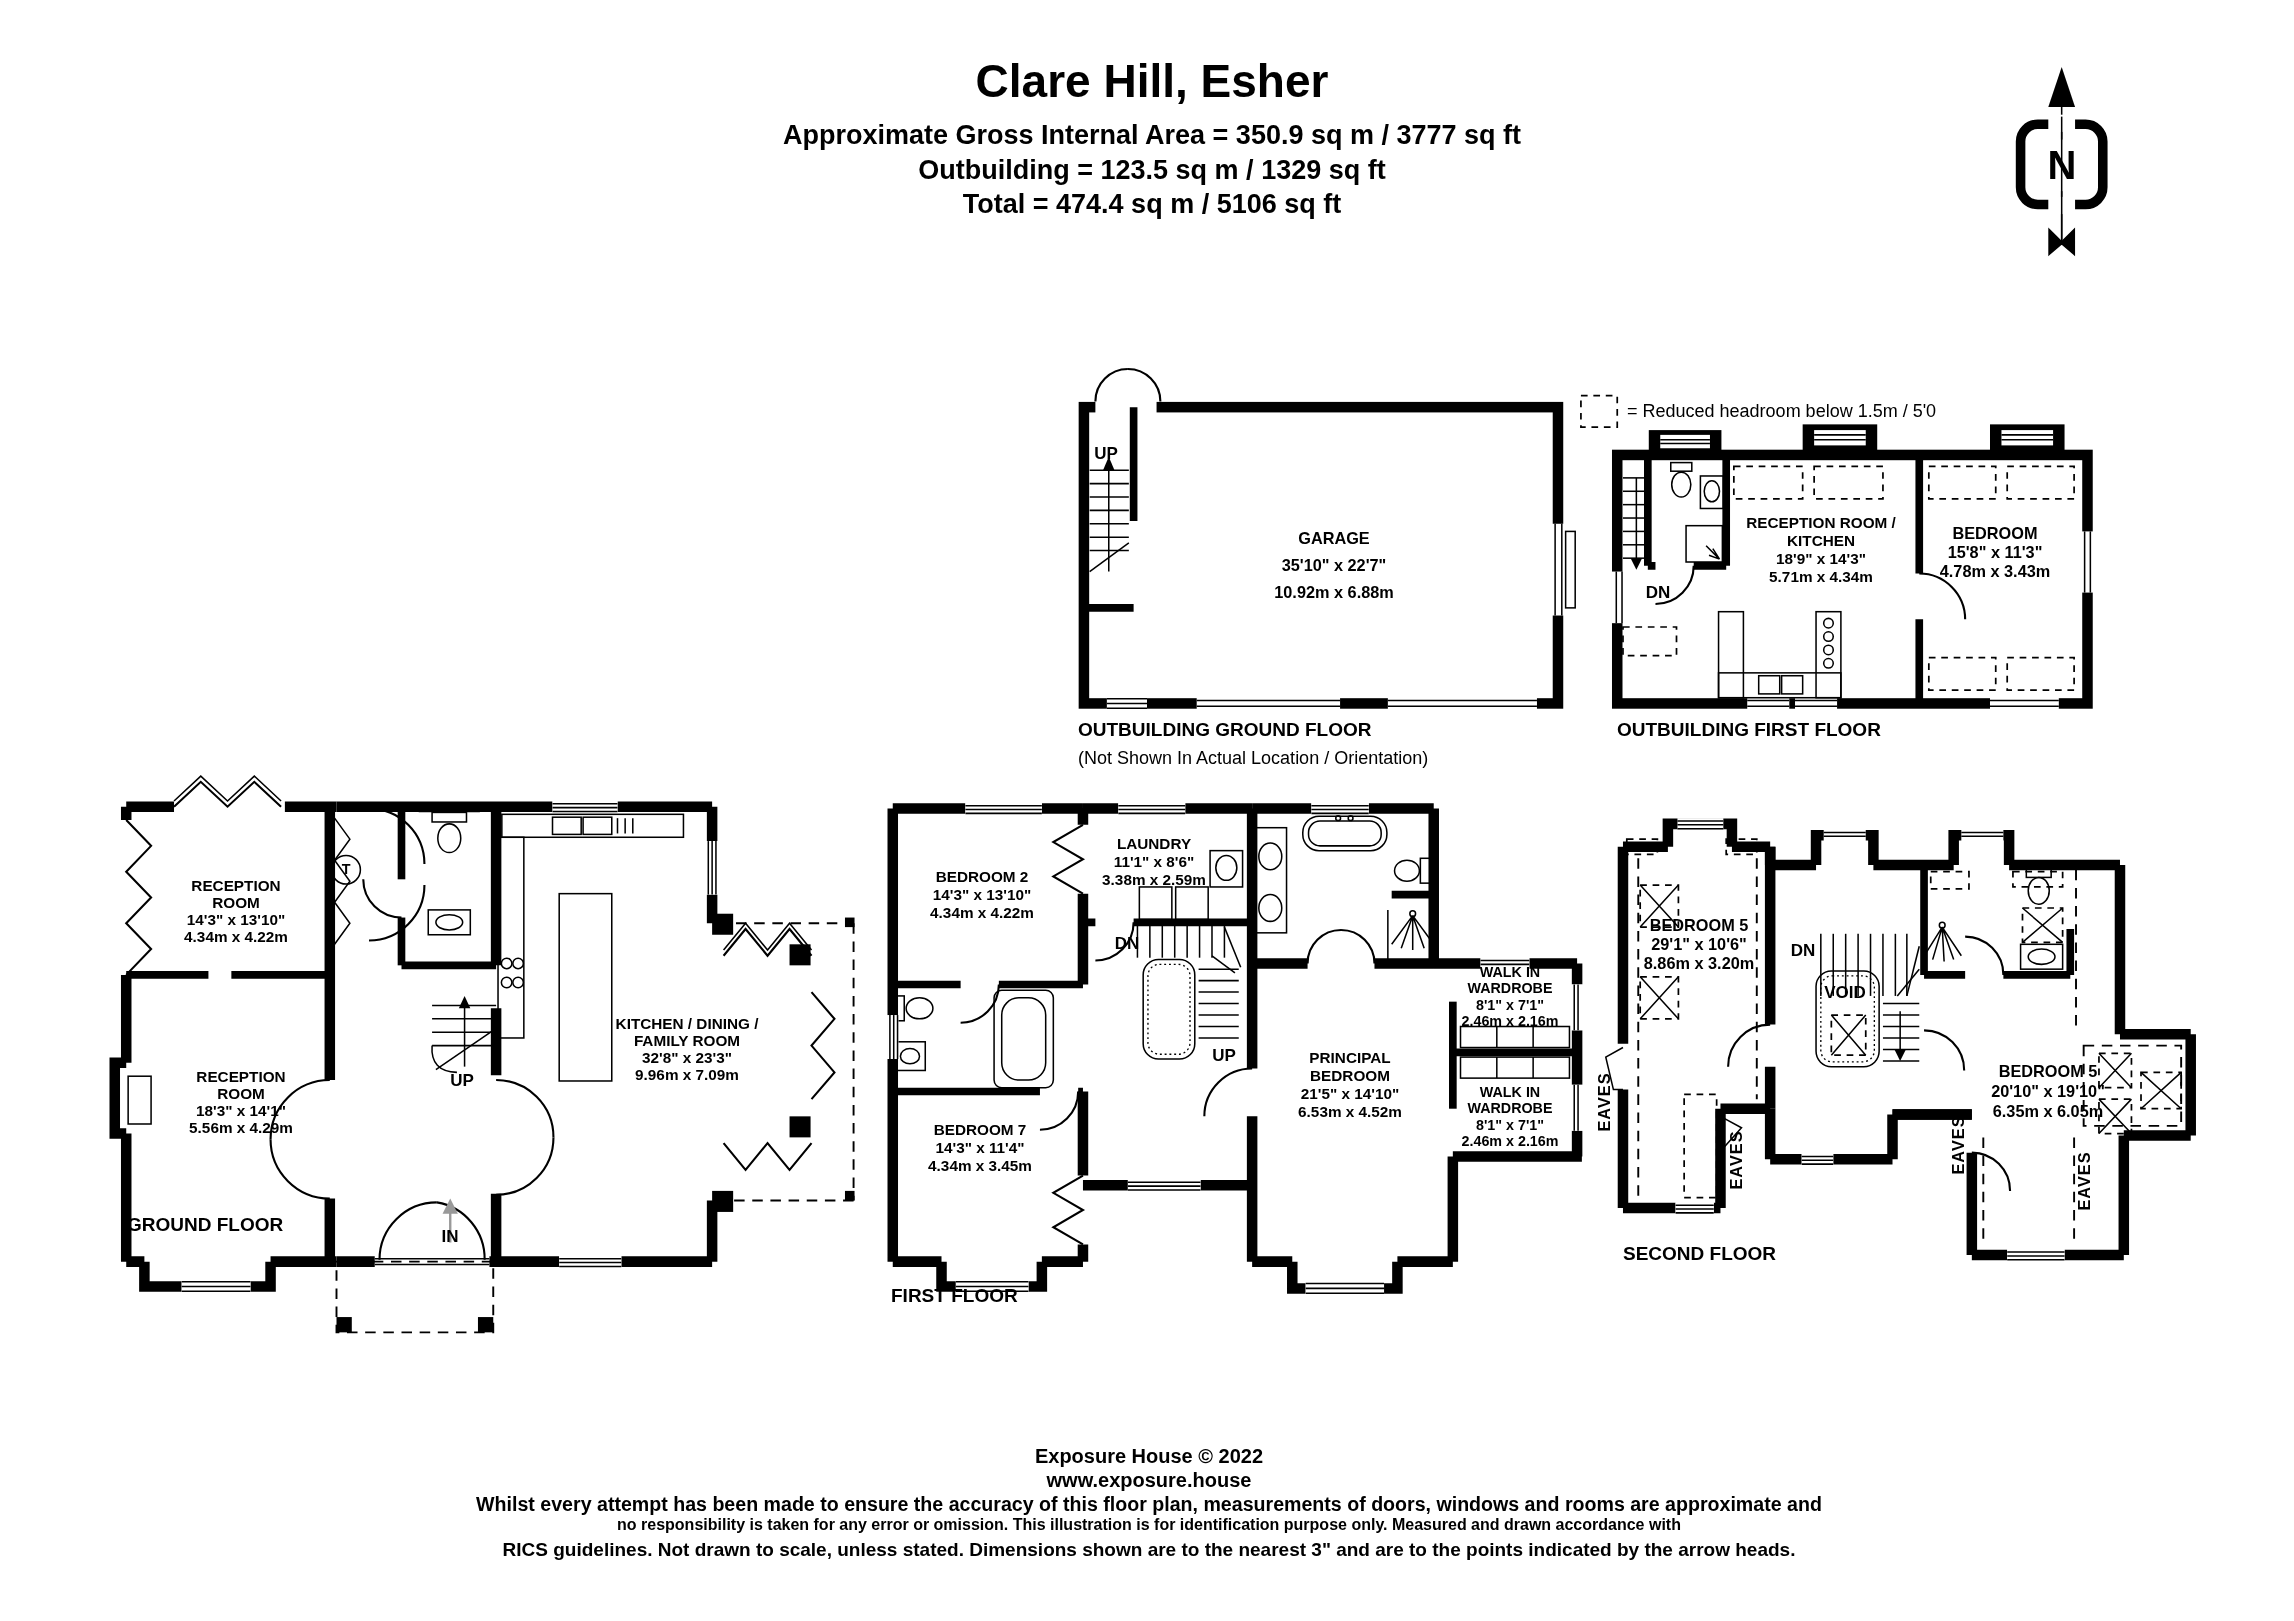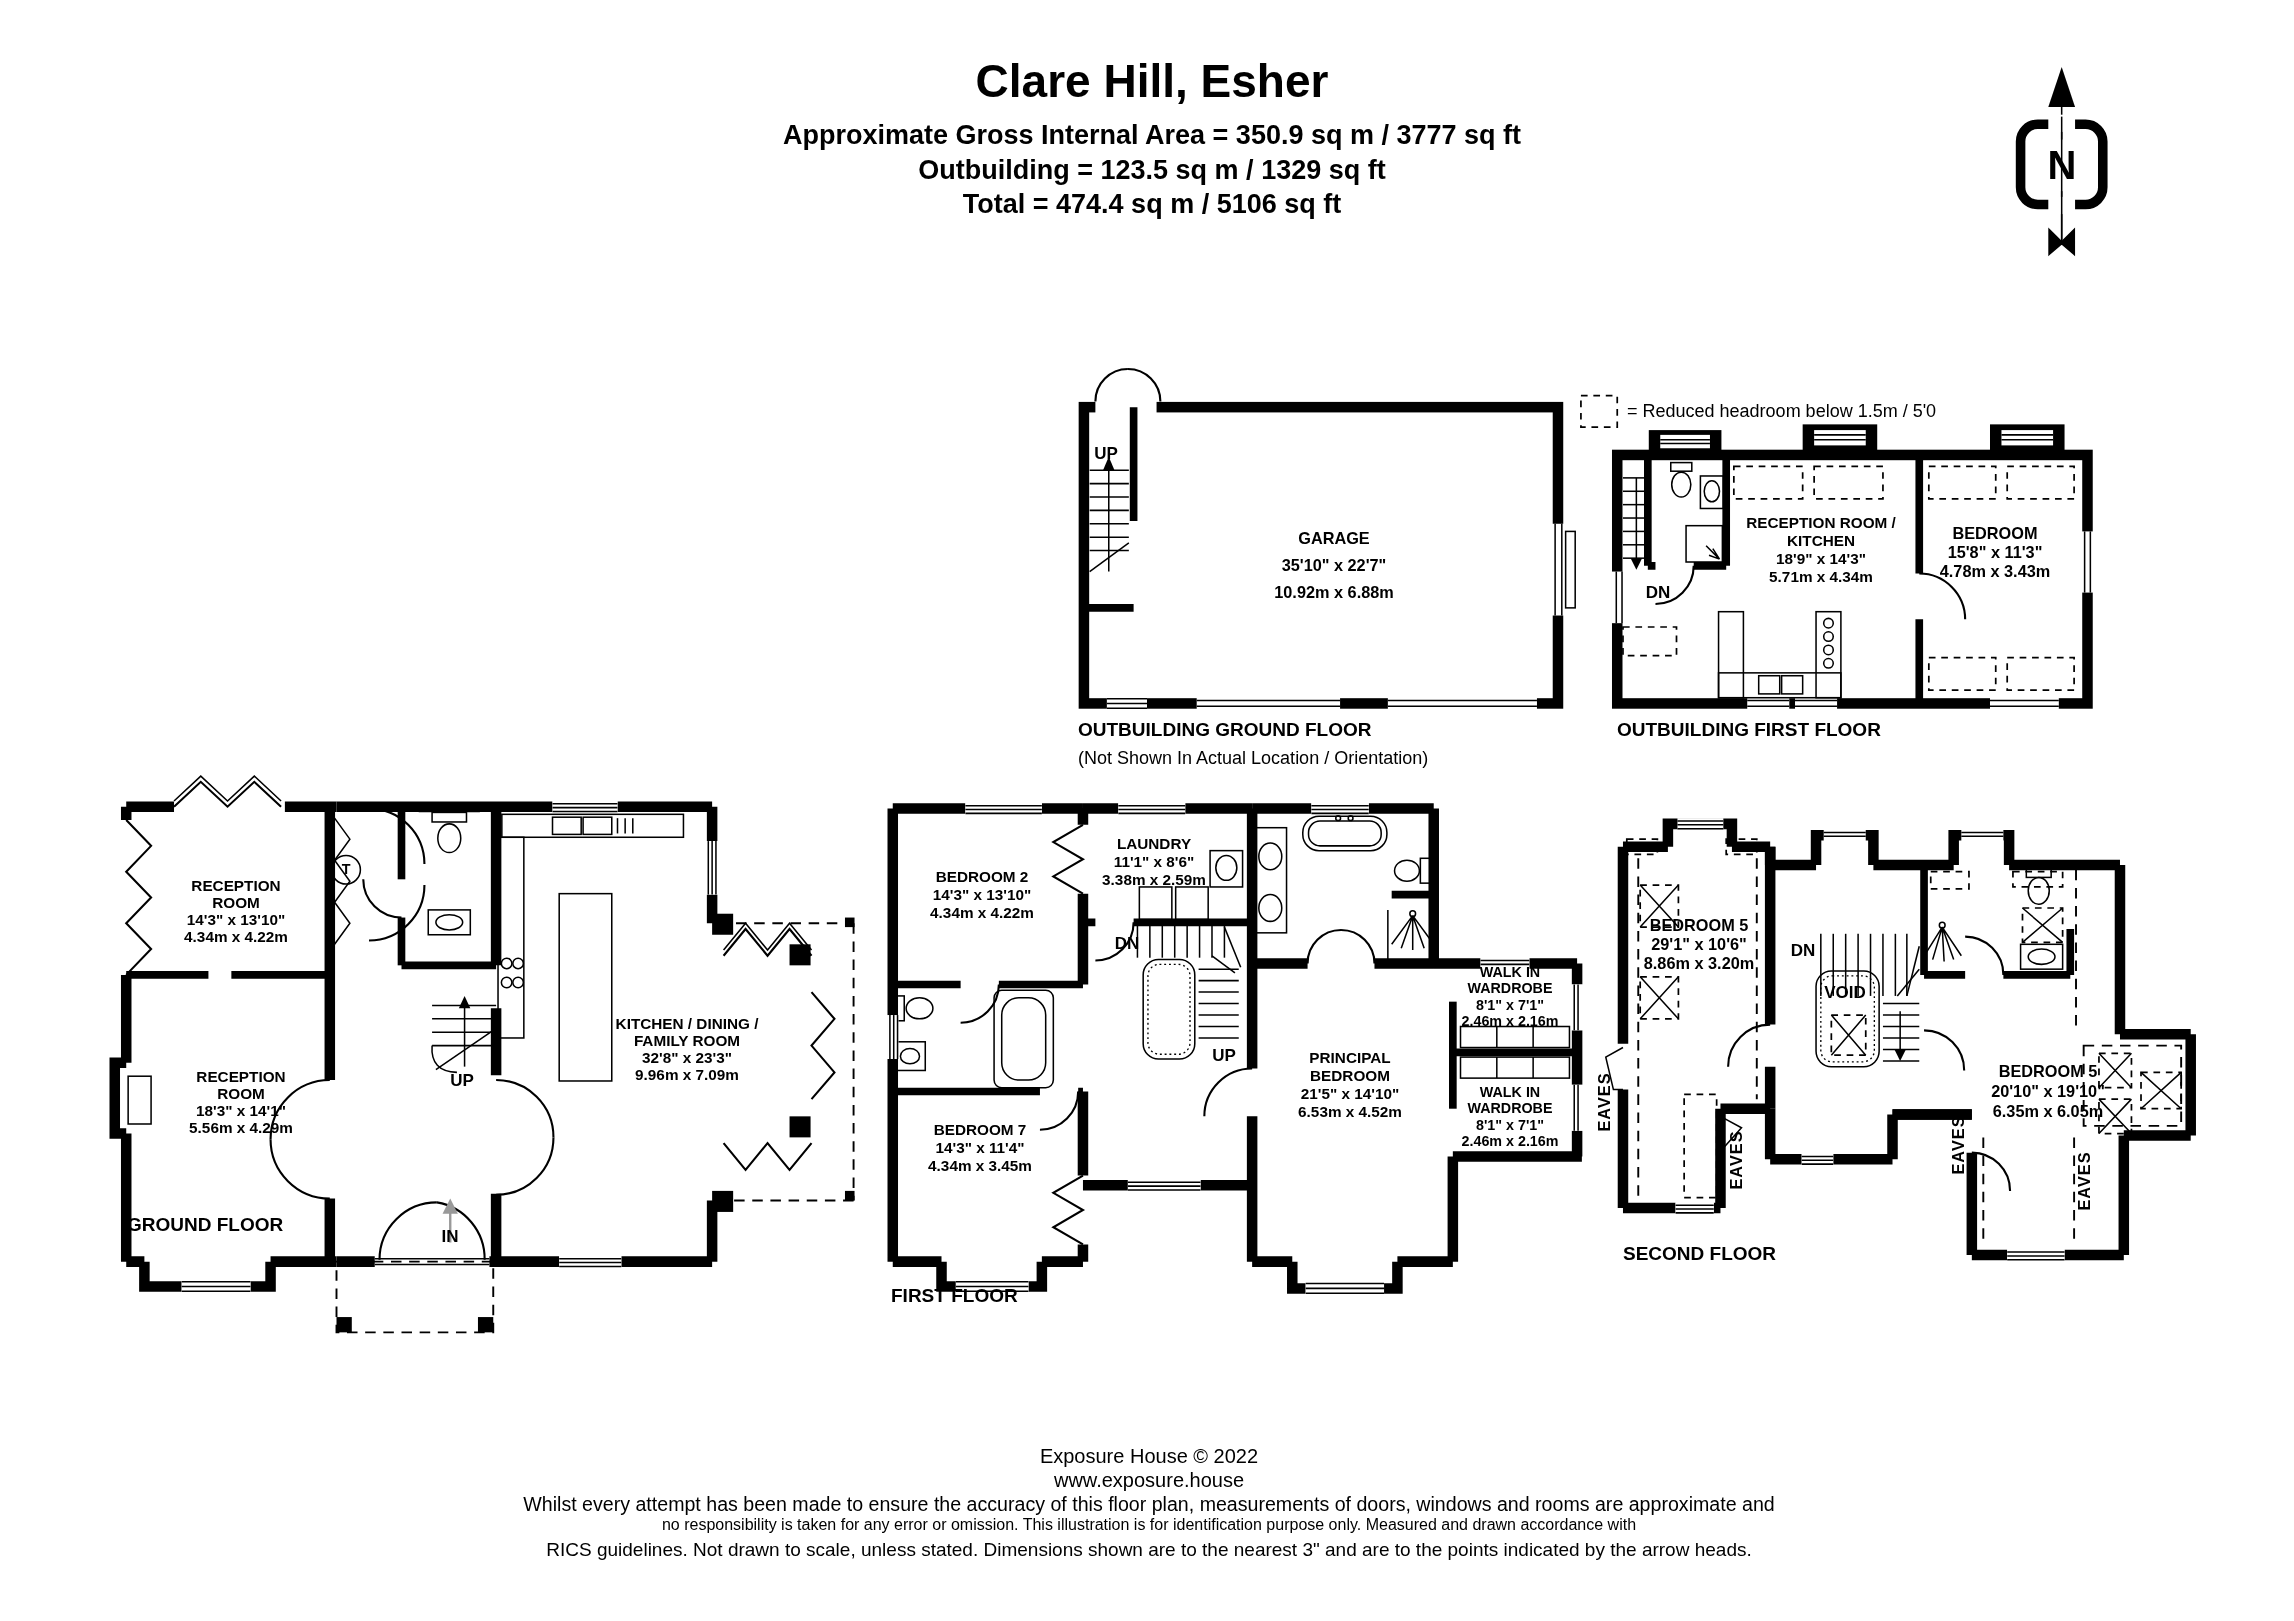--- a/index.html
+++ b/index.html
@@ -22,21 +22,21 @@
   .rl.lh19 div{line-height:18px}
   .rl.lh20 div{line-height:19px;font-size:16.3px}
   .rl.lh21 div{line-height:20px;font-size:16.3px}
   .rl.lh28 div{line-height:27px;font-size:16.3px}
   .rl.small div{line-height:16.3px;font-size:14.3px}
   .tag{position:absolute;transform:translateX(-50%);font-weight:bold;font-size:17px;white-space:nowrap}
   .rot{position:absolute;transform:translate(-50%,-50%) rotate(-90deg);font-weight:bold;
        font-size:16.3px;letter-spacing:1px;white-space:nowrap}
   .floor-label{position:absolute;font-weight:bold;font-size:19px;white-space:nowrap}
   .note{position:absolute;font-size:18px;white-space:nowrap}
-  .ftr{position:absolute;left:1149px;transform:translateX(-50%);font-weight:normal;white-space:nowrap}
+  .ftr{position:absolute;left:1149px;transform:translateX(-50%);font-weight:bold;white-space:nowrap}
 </style>
 </head>
 <body>
 
 <div class="canvas">
 
 <svg class="plan" width="2294" height="1621" viewBox="0 0 2400 1696">
 
   <g>
     <line class="t15" x1="2157" y1="100" x2="2157" y2="256"></line>

